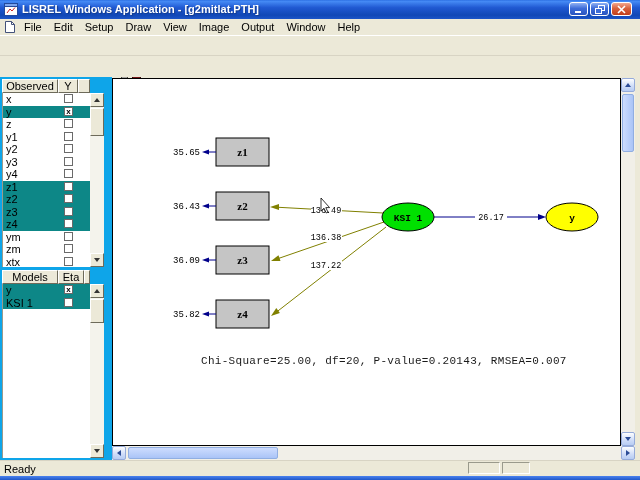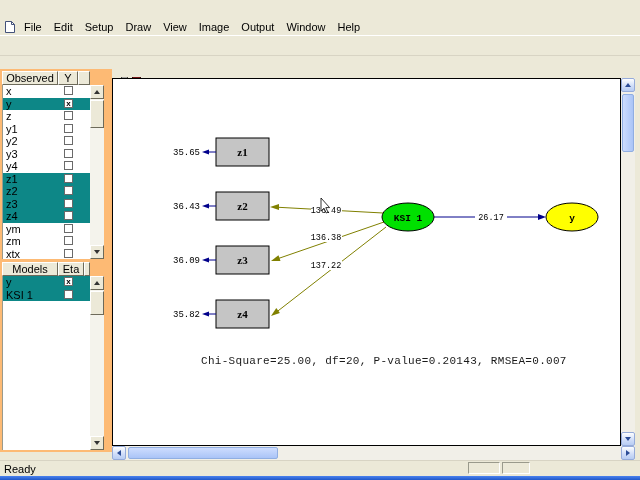--- a/index.html
+++ b/index.html
@@ -86,20 +86,44 @@
   .status-panel{top:462px;height:12px;background:#ECE9D8;border:1px solid;
     border-color:#9a9a8c #fff #fff #9a9a8c;box-sizing:border-box;}
   #bottom-strip{left:0;top:476px;width:640px;height:4px;
     background:linear-gradient(180deg,#4A82EE,#2058C8);}
 </style>
 </head>
 <body>
 
 <div id="app">
 
+  <div id="titlebar" class="abs">
+    <svg class="abs" style="left:4px;top:3px" width="14" height="13">
+      <rect x="0.5" y="0.5" width="13" height="12" fill="#fff" stroke="#234a9c"></rect>
+      <rect x="0.5" y="0.5" width="13" height="3" fill="#7da4ec" stroke="#234a9c"></rect>
+      <path d="M3 10 L6 6 L8 8 L11 4.5" stroke="#c22" fill="none"></path>
+    </svg>
+    <div id="title-text" class="abs">LISREL Windows Application - [g2mitlat.PTH]</div>
+    <div class="abs winbtn blue" style="left:569px">
+      <svg width="9" height="8">
+          <path d="M1 7 H7" stroke="#fff" stroke-width="2"></path>
+        </svg>
+    </div>
+    <div class="abs winbtn blue" style="left:590px">
+      <svg width="10" height="9">
+        <rect x="3.5" y="0.5" width="6" height="5" fill="none" stroke="#fff"></rect>
+        <rect x="0.5" y="3.5" width="6" height="5" fill="#3D6CD8" stroke="#fff"></rect>
+      </svg>
+    </div>
+    <div class="abs winbtn red" style="left:611px;width:21px">
+      <svg width="9" height="9">
+          <path d="M1 1 L8 8 M8 1 L1 8" stroke="#fff" stroke-width="1.6"></path>
+        </svg>
+    </div>
+  </div>
 
   <div id="menubar" class="abs">
     <svg class="abs" style="left:4px;top:2px" width="12" height="12">
       <path d="M1.5 0.5 h6 l3 3 v8 h-9 z" fill="#fff" stroke="#44527a"></path>
       <path d="M7.5 0.5 v3 h3" fill="none" stroke="#44527a"></path>
     </svg>
     <div class="abs" style="left:18px;top:0">
       <span class="menu-item">File</span><span class="menu-item">Edit</span><span class="menu-item">Setup</span><span class="menu-item">Draw</span><span class="menu-item">View</span><span class="menu-item">Image</span><span class="menu-item">Output</span><span class="menu-item">Window</span><span class="menu-item">Help</span>
     </div>
     <div class="abs mdibtn" style="left:576px">
@@ -213,21 +237,21 @@
     </div>
     <div class="abs cb-label" style="left:407px">Estimates:</div>
     <div class="abs combo" style="left:452px;width:156px">
       <div class="txt hl">T-values</div>
       <div class="drop">
           <span class="tri-down"></span>
         </div>
     </div>
   </div>
 
-  <div class="abs" style="left:0;top:69px;width:112px;height:383px;background:#fdba74">
+  <div class="abs" style="left:0;top:77px;width:112px;height:383px;background:#0ea5e9">
 
     <div class="abs hdr" style="left:2px;top:2px;width:56px">Observed</div>
     <div class="abs hdr" style="left:58px;top:2px;width:20px">Y</div>
     <div class="abs hdr" style="left:78px;top:2px;width:12px"></div>
 
     <div class="abs list" style="left:2px;top:16px;width:88px;height:174px">
       <div class="vrow"><span>x</span><span class="chk"><span></span></span></div>
       <div class="vrow sel"><span>y</span><span class="chk"><span>x</span></span></div>
       <div class="vrow"><span>z</span><span class="chk"><span></span></span></div>
       <div class="vrow"><span>y1</span><span class="chk"><span></span></span></div>

